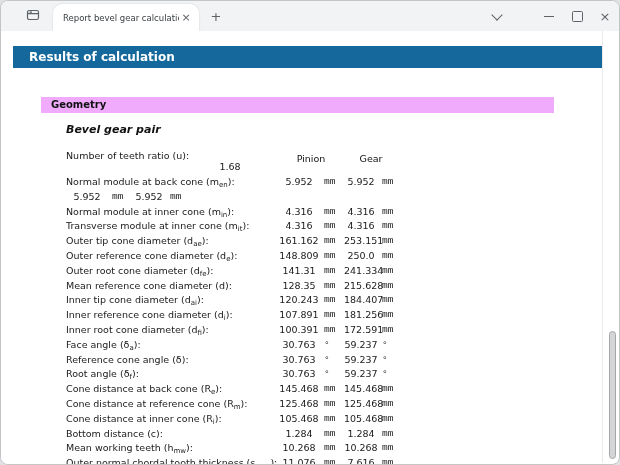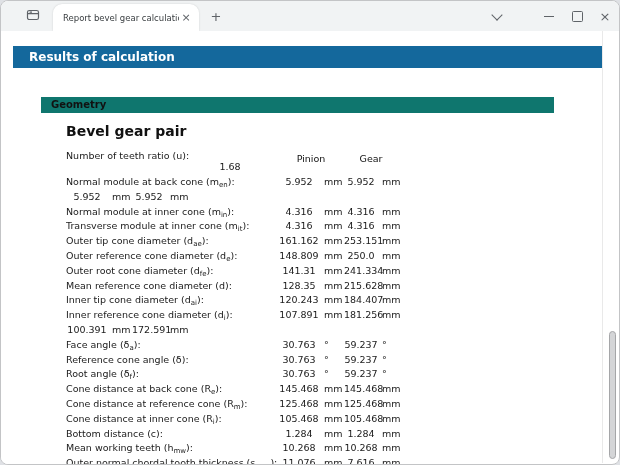--- a/index.html
+++ b/index.html
@@ -24,36 +24,36 @@
         transform:rotate(45deg);margin-top:-3px;}
   .min-line{width:10px;height:0;border-top:1.2px solid #5f6368;}
   .max-box{width:9px;height:9px;border:1.2px solid #5f6368;border-radius:1.5px;}
   .x-glyph{font-size:13px;color:#5f6368;line-height:13px;}
   
   .content{position:absolute;top:30px;left:0;width:604px;bottom:0;background:#fff;overflow:hidden;}
   .page-title{position:absolute;left:12px;width:580px;top:15px;height:22px;line-height:22px;
               background:#14689c;color:#fff;font-weight:bold;font-size:12px;padding-left:16px;
               box-sizing:content-box;}
   .section-bar{position:absolute;left:40px;top:66px;width:503px;height:16px;line-height:16px;
-               background:#0f766e;color:#111;font-weight:bold;font-size:10px;padding-left:10px;}
-  .pair-title{position:absolute;left:65px;top:92px;font-size:14px;font-weight:bold;color:#111;}
+               background:#f0abfc;color:#111;font-weight:bold;font-size:10px;padding-left:10px;}
+  .pair-title{position:absolute;left:65px;top:92px;font-size:11px;font-weight:bold;color:#111;font-style:italic;}
   .ratio-row{position:absolute;left:65px;top:119px;width:328px;display:flex;font-size:9.5px;color:#1a1a1a;flex-direction:column;}
   .ratio-row .lbl{flex:1;}
   .ratio-val{text-align:center;}
   .col-headers{position:absolute;left:65px;top:122px;width:340px;height:14px;font-size:9.5px;font-weight:normal;color:#111;}
   .col-pinion{position:absolute;left:212px;width:66px;text-align:center;}
   .col-gear{position:absolute;left:278px;width:54px;text-align:center;}
   .rows{position:absolute;left:65px;top:144px;width:340px;}
   .row{display:flex;height:14.8px;line-height:14.8px;font-size:9.5px;color:#1a1a1a;white-space:nowrap;}
   .row .lbl{width:212px;overflow:hidden;}
   .row sub{font-size:7px;vertical-align:-2px;}
   .val{text-align:center;}
   .val.pv{width:42px;}
   .val.gv{width:34px;}
-  .unit{width:20px;padding-left:4px;}
+  .unit{width:20px;padding-left:4px;font-family:Liberation Mono, monospace;}
   
   .scrollbar{position:absolute;top:30px;right:1px;width:15px;bottom:1px;border-left:1px solid #e9e9e9;background:#fff;}
   .thumb{position:absolute;right:2px;width:7px;top:300px;height:128px;background:#d4d5d7;
          border:1px solid #a5a6a8;border-radius:4px;box-sizing:border-box;cursor:pointer;}
 </style>
 </head>
 <body>
 
 <div class="window">
 
@@ -174,20 +174,21 @@
 
   <div class="row">
     <span class="lbl"><span>Inner reference cone diameter (d</span><sub>i</sub><span>):</span></span>
     <span class="val pv">107.891</span>
     <span class="unit">mm</span>
     <span class="val gv">181.256</span>
     <span class="unit">mm</span>
   </div>
 
   <div class="row">
+    <span class="lbl"><span>Inner root cone diameter (d</span><sub>fi</sub><span>):</span></span>
     <span class="val pv">100.391</span>
     <span class="unit">mm</span>
     <span class="val gv">172.591</span>
     <span class="unit">mm</span>
   </div>
 
   <div class="row">
     <span class="lbl"><span>Face angle (δ</span><sub>a</sub><span>):</span></span>
     <span class="val pv">30.763</span>
     <span class="unit">°</span>

